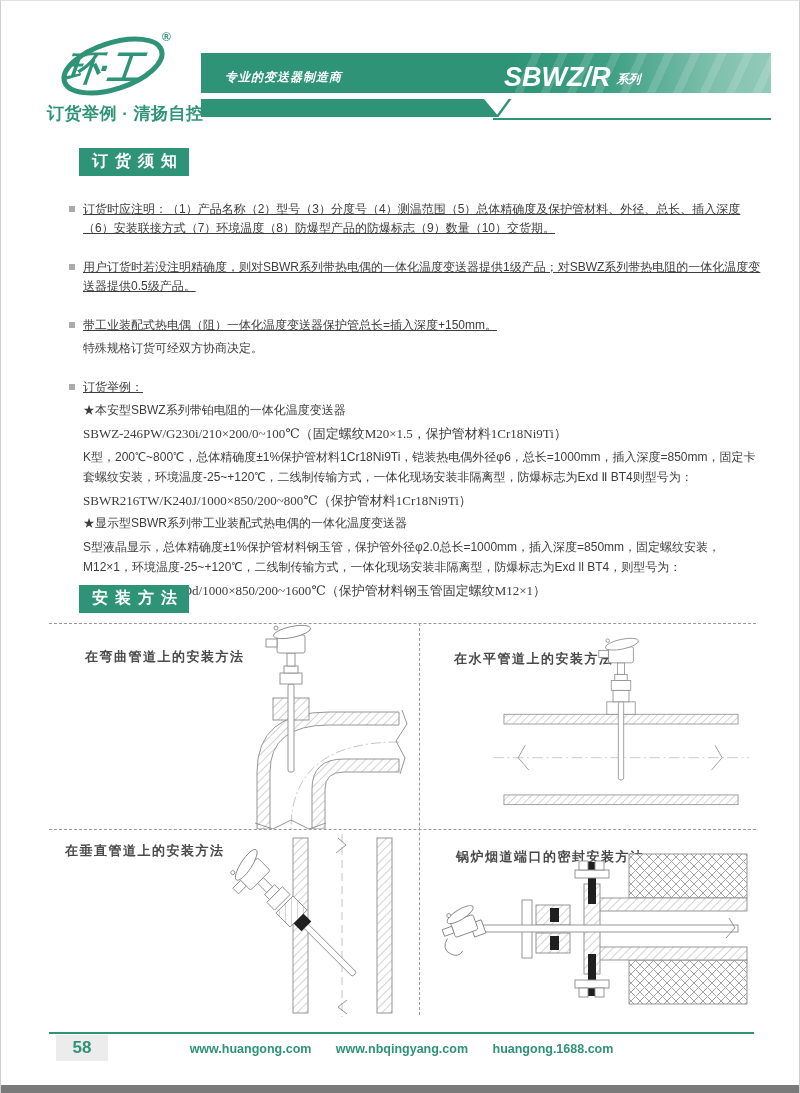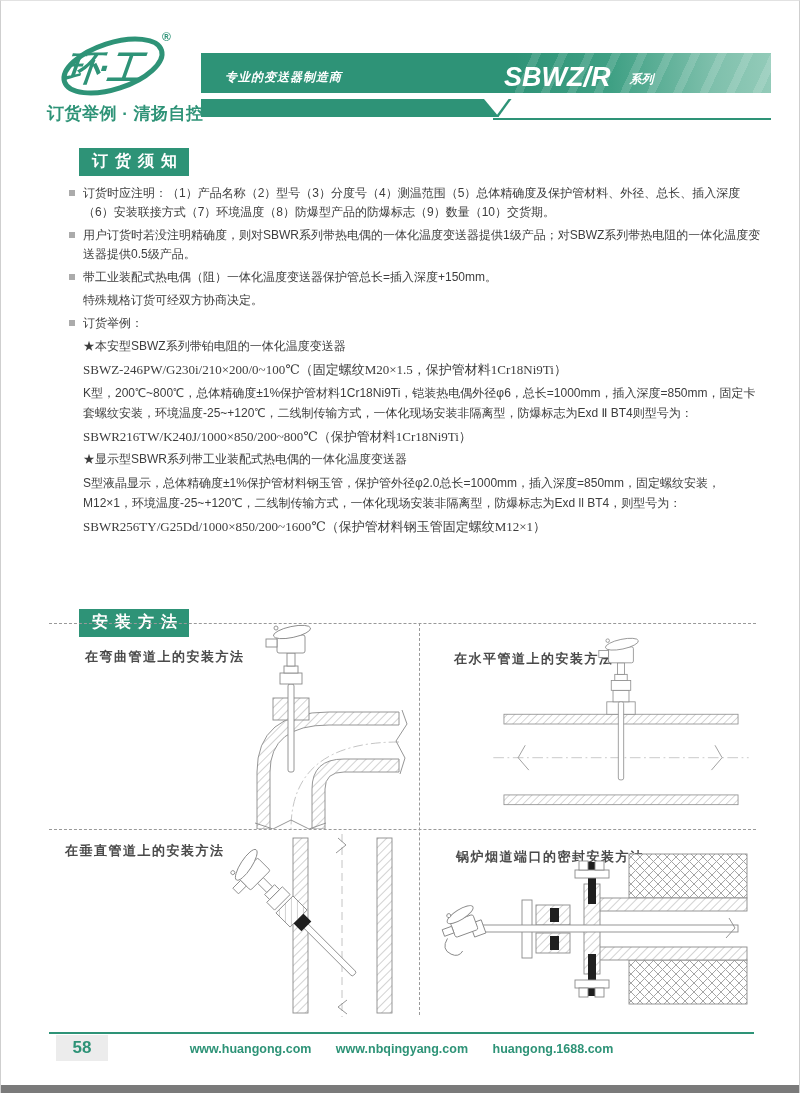--- a/index.html
+++ b/index.html
@@ -27,45 +27,45 @@
   }
   .banner::after {
     content:""; position:absolute; right:0; top:0; width:45%; height:100%;
     background: repeating-linear-gradient(115deg, rgba(255,255,255,0) 0 16px, rgba(255,255,255,0.14) 16px 24px);
   }
   .banner-slogan {
     position:absolute; left:24px; bottom:7px; color:#fff; font-style:italic; font-weight:bold;
     font-size:12px; letter-spacing:1px; z-index:2; white-space:nowrap;margin-top:16px;
   }
   .banner-series {
-    position:absolute; left:303px; bottom:2px; z-index:2; color:#fff; display:flex; align-items:flex-end; gap:19px;
+    position:absolute; left:303px; bottom:2px; z-index:2; color:#fff; display:flex; align-items:flex-end; gap:6px;
   }
   .series-code { font-size:27px; font-weight:800; font-style:italic; letter-spacing:0; line-height:1; }
   .series-suffix { font-size:12px; font-weight:bold; font-style:italic; padding-bottom:3px; }
   .subbar {
     position:absolute; left:200px; top:98px; width:298px; height:18px; background:#2E9377;
     clip-path: polygon(0 0, calc(100% - 15px) 0, 100% 100%, 0 100%);
   }
   .subbar-notch { position:absolute; left:501px; top:98px; width:3px; height:18px; background:#2E9377; transform:skewX(-36deg); }
   .product-title {
     position:absolute; left:512px; top:92px; font-size:21px; font-weight:800; font-style:italic;
     color:#151515; letter-spacing:1px; white-space:nowrap;
   }
   .title-underline { position:absolute; left:492px; top:117px; width:278px; height:2px; background:#2E9377; }
   
   .section-hdr {
     position:absolute; left:78px; background:#2E9377; color:#fff; font-weight:bold; font-size:16px;
     letter-spacing:7px; padding:3px 5px 4px 13px; white-space:nowrap;
   }
   #ord-hdr { top:147px; }
-  #inst-hdr { top:608px; }
+  #inst-hdr { top:584px; }
   
   .ordering { position:absolute; left:68px; top:179px; width:692px; font-size:12px; color:#3d3d3d; }
   .it { line-height:19px; margin-bottom:4px; }
-  .it.bullet { position:relative; padding-left:14px; margin-top:4px; }
+  .it.bullet { position:relative; padding-left:14px; margin-top:20px;text-decoration:underline; }
   .it.bullet::before { content:""; position:absolute; left:0; top:6px; width:6px; height:6px; background:#ababab; }
   .it.plain { padding-left:14px; margin-top:2px; }
   .it.star { padding-left:14px; margin-top:3px; }
   .it.detail { padding-left:14px; line-height:20px; }
   .it.model { padding-left:14px; font-family:"Liberation Serif","DejaVu Serif",serif; font-size:13px; margin-top:2px; }
   
   .diagrams { position:absolute; left:0; top:616px; width:640px; height:402px; }
   .dash-h { position:absolute; left:48px; width:707px; border-top:1px dashed #999; }
   #dh1 { top:6px; } #dh2 { top:212px; }
   .dash-v { position:absolute; left:418px; top:6px; height:392px; border-left:1px dashed #999; }

